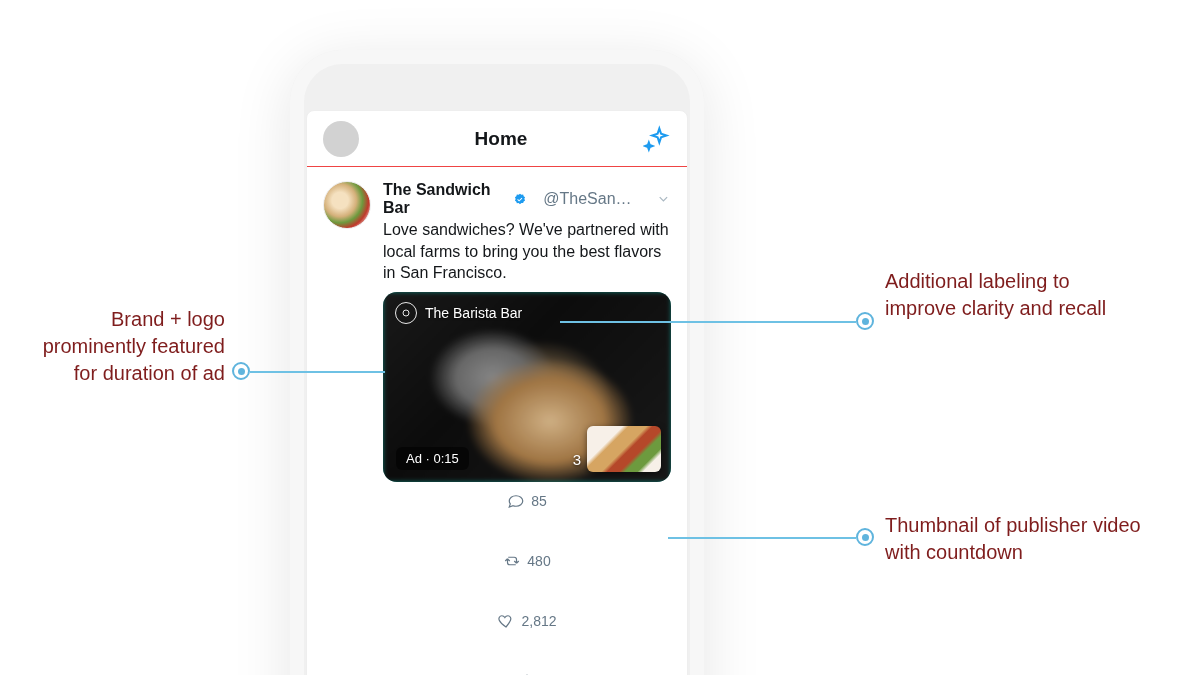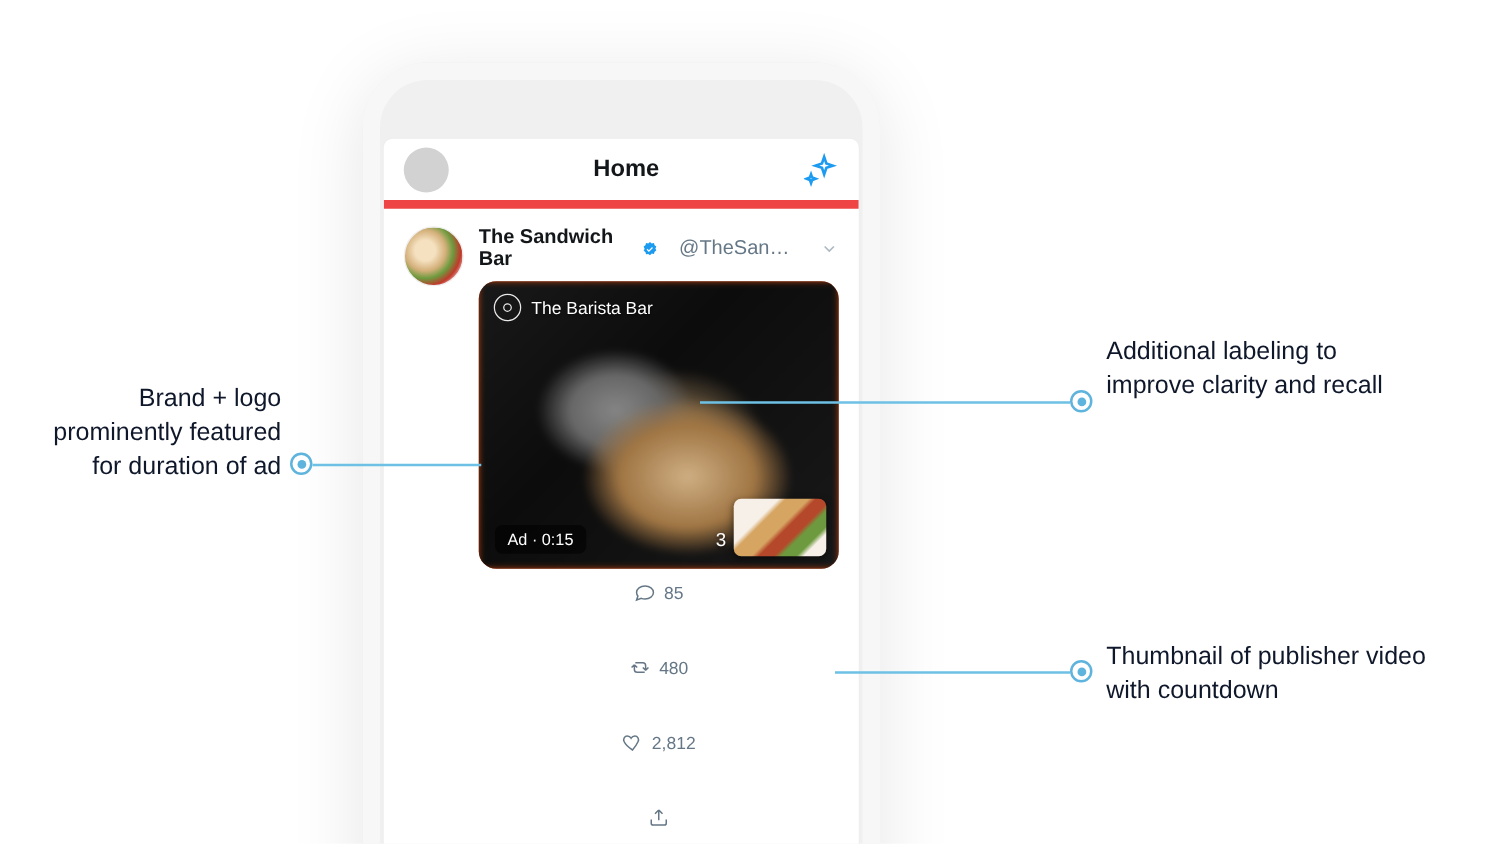--- a/index.html
+++ b/index.html
@@ -33,21 +33,21 @@
     overflow: hidden;
     border: 1px solid #eee;
   }
 
   
   .topbar {
     height: 56px;
     display: flex;
     align-items: center;
     padding: 0 16px;
-    border-bottom: 7px solid #ef4444;
+    border-bottom: 1px solid #ef4444;
   }
   .avatar-circle {
     width: 36px; height: 36px;
     border-radius: 50%;
     background: #d2d2d2;
     flex: 0 0 auto;
   }
   .title {
     flex: 1;
     text-align: center;
@@ -94,24 +94,24 @@
     margin-top: 10px;
     font-size: 13.5px;
     color: #657786;
   }
 
   
   .video-card {
     margin-top: 8px;
     position: relative;
     width: 100%;
-    height: 230px;
+    height: 190px;
     border-radius: 14px;
     overflow: hidden;
-    background: #c2410c;
+    background: #0f766e;
   }
   .video-bg {
     position: absolute; inset:0;
     background:
       radial-gradient(ellipse 120px 90px at 58% 68%, #d9b88a 0%, #a87b47 45%, rgba(168,123,71,0) 70%),
       radial-gradient(ellipse 90px 70px at 38% 45%, #8c8c8c 0%, #6d6d6d 40%, rgba(109,109,109,0) 70%),
       radial-gradient(ellipse 100px 80px at 55% 55%, #c4a06e 0%, rgba(196,160,110,0) 70%),
       linear-gradient(135deg, #1a1a1a 0%, #0d0d0d 40%, #1a1a1a 100%);
     filter: blur(2.5px) brightness(0.95);
   }
@@ -180,21 +180,21 @@
     color: #657786;
     font-size: 13px;
   }
   .promoted-row svg { width:14px; height:14px; }
 
   
   .callout {
     position: absolute;
     font-size: 20px;
     line-height: 1.35;
-    color: #0f172a;
+    color: #7f1d1d;
   }
   .callout.left { text-align: right; }
   .callout.right { text-align: left; }
 
   .line {
     position: absolute;
     height: 1.5px;
     background: #6ec1e4;
   }
   .dot {
@@ -234,20 +234,21 @@
           <span class="display-name">The Sandwich Bar</span>
           <svg class="verified" viewBox="0 0 24 24" fill="currentColor">
             <path d="M12 2l2.4 1.8 3-.4.9 2.9 2.4 1.8-1.3 2.7 1.3 2.7-2.4 1.8-.9 2.9-3-.4L12 20l-2.4-1.8-3 .4-.9-2.9-2.4-1.8 1.3-2.7L3.3 8.1l2.4-1.8.9-2.9 3 .4L12 2z"></path>
             <path d="M10.5 13.2l-2-2-1.2 1.2 3.2 3.2 5.5-5.5-1.2-1.2-4.3 4.3z" fill="#fff"></path>
           </svg>
           <span class="handle">@TheSandwic...</span>
           <svg class="chevron" viewBox="0 0 24 24" fill="none" stroke="currentColor" stroke-width="2">
               <path d="M6 9l6 6 6-6"></path>
             </svg>
         </div>
+        <div class="tweet-text">Love sandwiches? We've partnered with local farms to bring you the best flavors in San Francisco.</div>
 
         <div class="video-card">
           <div class="video-bg"></div>
           <div class="brand-strip">
             <span class="brand-logo">
               <svg viewBox="0 0 24 24" fill="none" stroke="currentColor" stroke-width="2">
                   <circle cx="12" cy="12" r="6"></circle>
                 </svg>
             </span>
             <span>The Barista Bar</span>

